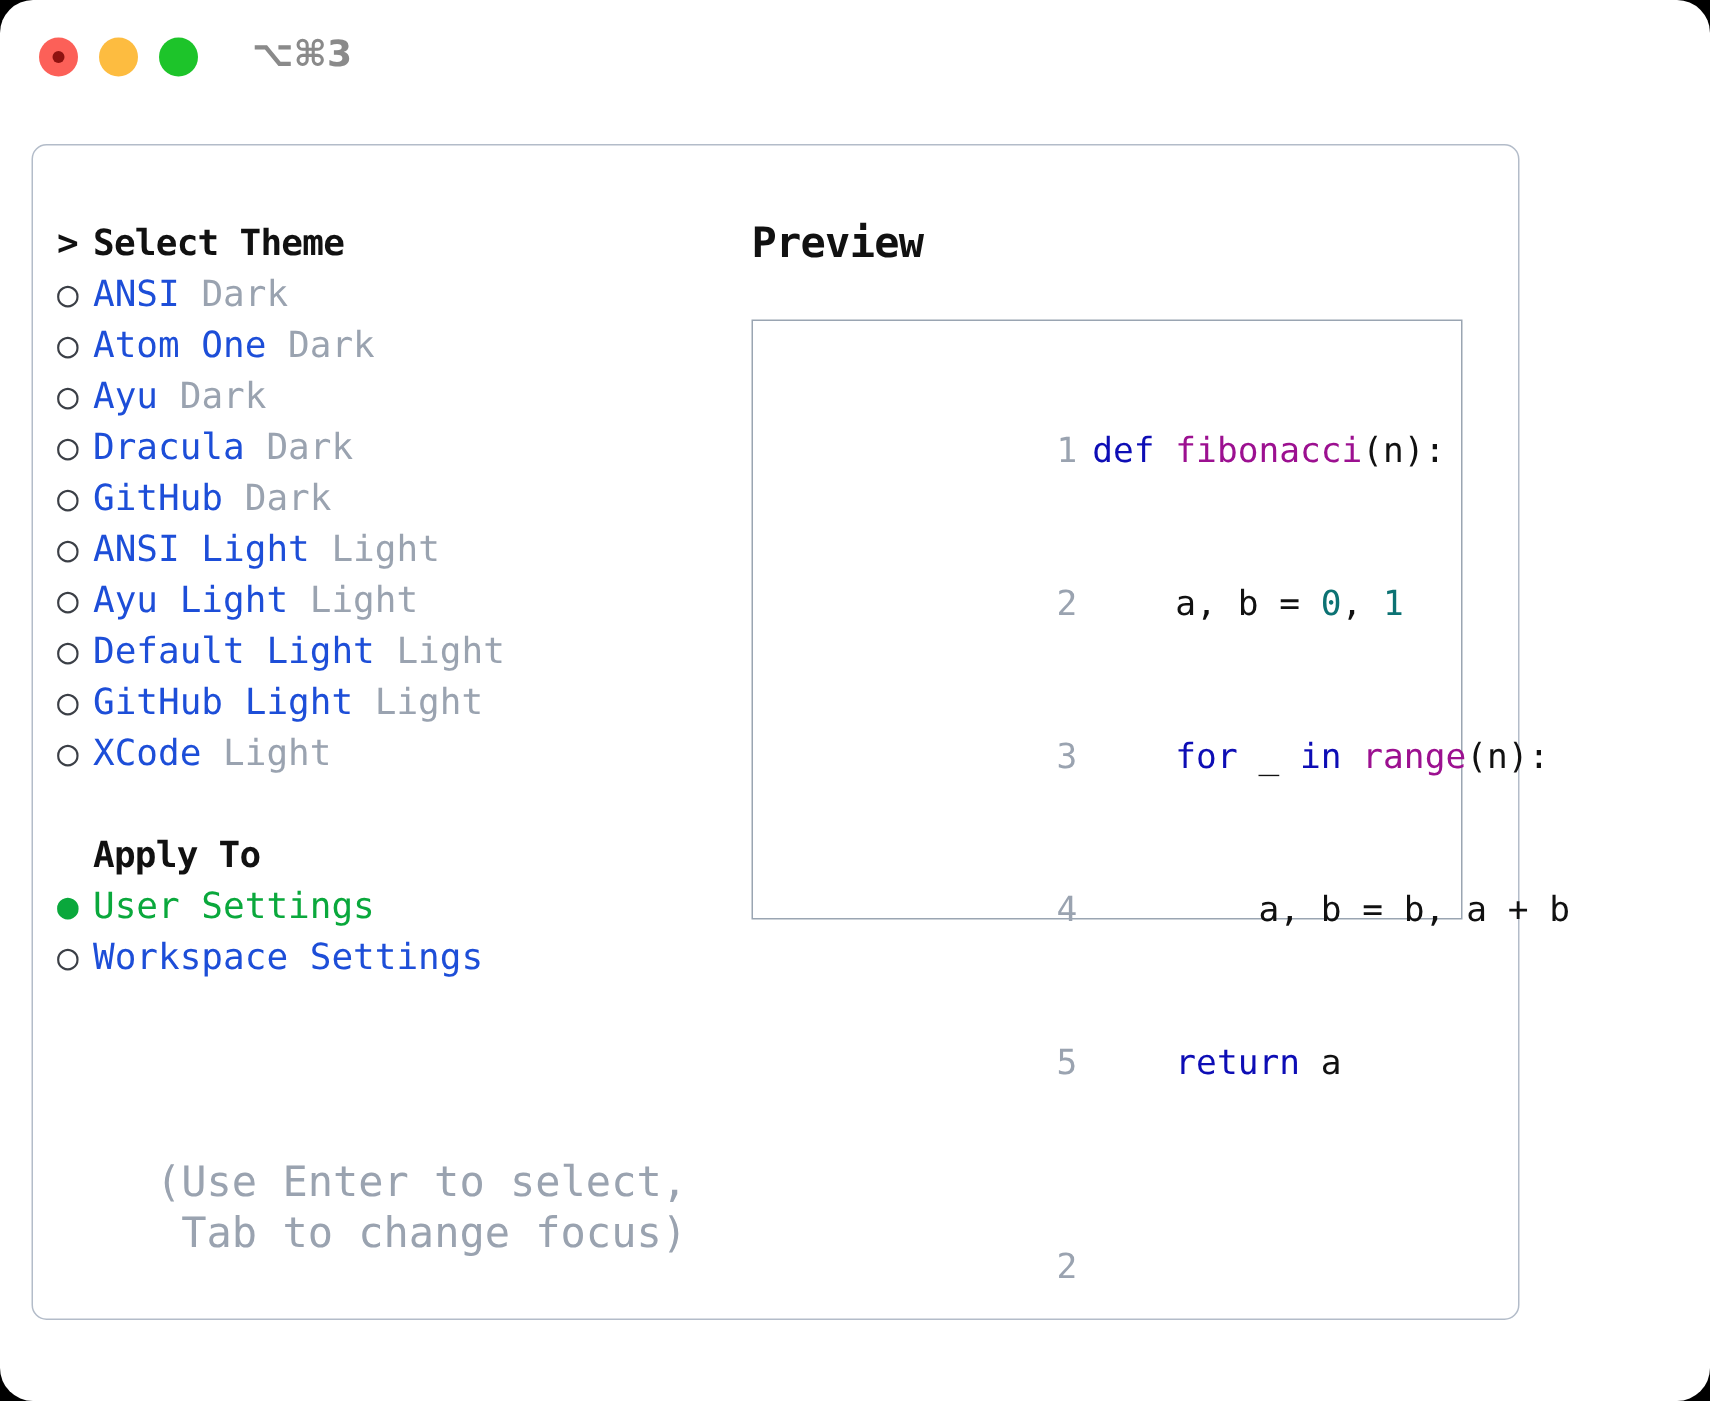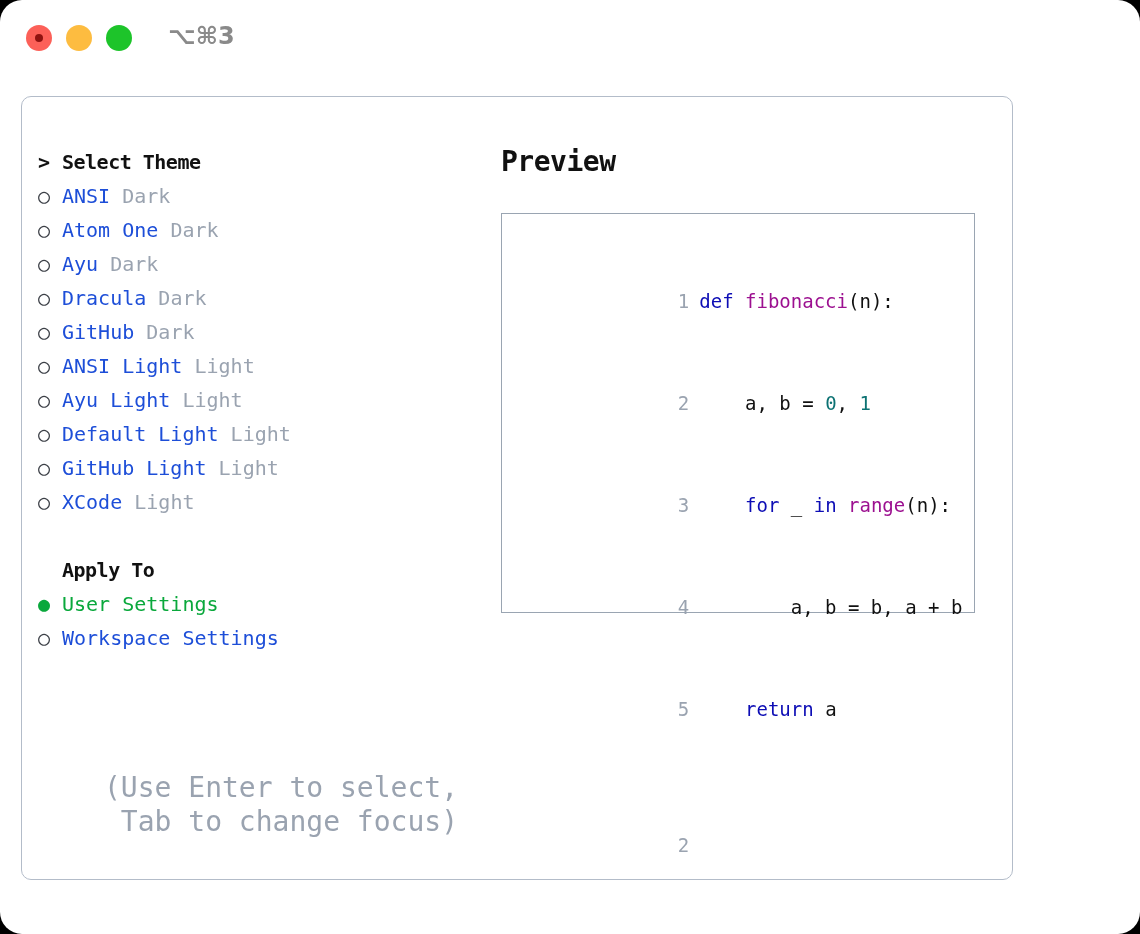--- a/index.html
+++ b/index.html
@@ -86,21 +86,21 @@
   
   .left-col {
     position: absolute;
     left: 16px;
     top: 48px;
     width: 440px;
   }
   .list-row {
     height: 34px;
     line-height: 34px;
-    font-size: 20px;
+    font-size: 24px;
     white-space: nowrap;
     font-family: "DejaVu Sans Mono", monospace;
   }
   .header-row {
     font-weight: bold;
     color: #111111;
     letter-spacing: -0.5px;
   }
   .bullet {
     display: inline-block;
@@ -152,21 +152,21 @@
   .code-box {
     margin-top: 34px;
     width: 474px;
     height: 400px;
     border: 1.6px solid #9aa5b2;
     box-sizing: border-box;
     background: #ffffff;
     padding: 36px 0 0 20px;
   }
   .code-line {
-    font-size: 19px;
+    font-size: 23px;
     line-height: 34px;
     white-space: pre;
     font-family: "DejaVu Sans Mono", monospace;
   }
   .ln {
     display: inline-block;
     width: 30px;
     text-align: right;
     color: #9aa3b0;
     margin-right: 10px;

